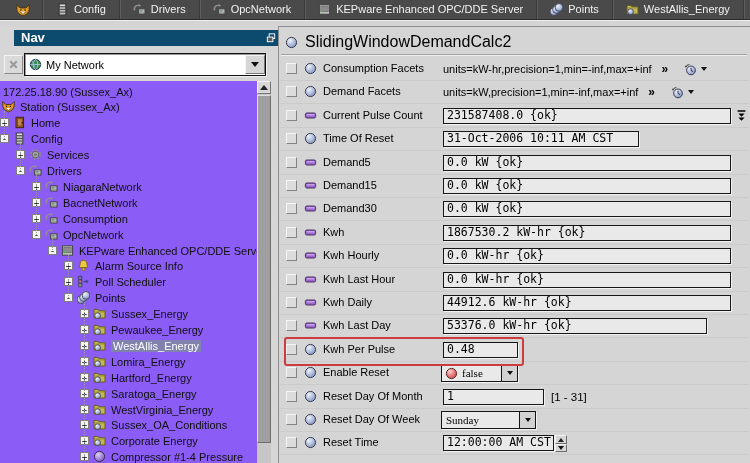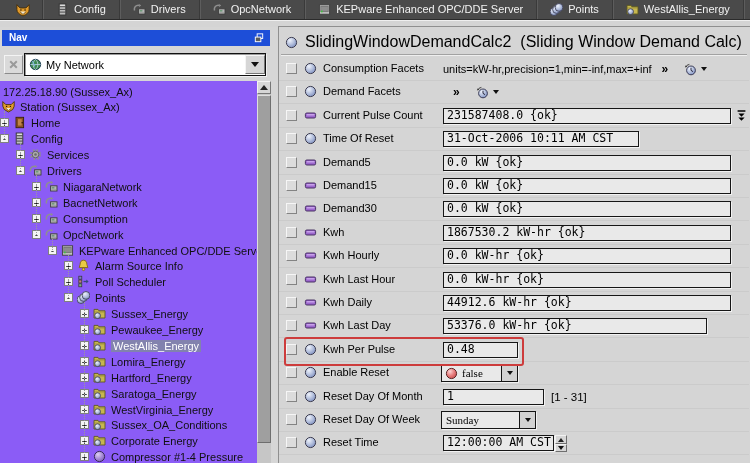--- a/index.html
+++ b/index.html
@@ -20,22 +20,22 @@
   .tab{display:flex;align-items:center;gap:5px;padding:0 13px;height:19px;
        border-left:1px solid #3a3a3a;box-shadow:inset 1px 0 0 #5d5d5d;cursor:default;}
   .tab span{line-height:19px;}
   #strip{position:absolute;left:0;top:20px;width:750px;height:6px;background:#d4d4d4;border-top:1px solid #efefef;}
   
   .ico{display:inline-flex;width:13px;height:13px;flex:0 0 auto;}
   .ico svg{width:100%;height:100%;}
   .ico14{width:14px;height:14px;}
   
   #nav-panel{position:absolute;left:0;top:26px;width:272px;height:437px;}
-  #nav-titlebar{position:absolute;left:2px;top:4px;width:268px;height:16px;background:#1d4ed8;
-    color:#fff;font-weight:bold;font-size:10px;line-height:16px;padding-left:7px;box-sizing:border-box;}
+  #nav-titlebar{position:absolute;left:14px;top:4px;width:268px;height:16px;background:#0c4a6e;
+    color:#fff;font-weight:bold;font-size:13px;line-height:16px;padding-left:7px;box-sizing:border-box;}
   #nav-restore{position:absolute;right:5px;top:2px;width:12px;height:12px;}
   #nav-close{position:absolute;left:4px;top:29px;width:17px;height:17px;background:#dadada;
     border:1px solid;border-color:#f4f4f4 #8b8b8b #8b8b8b #f4f4f4;display:flex;align-items:center;justify-content:center;}
   #nav-combo{position:absolute;left:24px;top:27px;width:240px;height:21px;background:#ffffff;
     border:1px solid #111;box-shadow:inset 1px 1px 0 #9a9a9a,1px 1px 0 #f0f0f0;
     display:flex;align-items:center;font-size:11px;}
   #nav-combo .ico{margin:0 4px 0 4px;}
   #nav-combo-btn{margin-left:auto;width:18px;height:17px;background:#d6d6d6;
     border:1px solid;border-color:#f4f4f4 #777 #777 #f4f4f4;display:flex;align-items:center;justify-content:center;}
   .darr{width:0;height:0;border-left:4px solid transparent;border-right:4px solid transparent;border-top:5px solid #111;}
@@ -585,21 +585,20 @@
             <radialGradient id="gb" cx="35%" cy="30%" r="75%">
               <stop offset="0%" stop-color="#eef2fb"></stop>
               <stop offset="55%" stop-color="#b4c0dd"></stop>
               <stop offset="100%" stop-color="#7f90c0"></stop>
             </radialGradient>
           </defs>
           <circle cx="6.5" cy="6.5" r="5.1" fill="url(#gb)" stroke="#3c3c50" stroke-width="1"></circle>
         </svg>
       </span>
     <span>SlidingWindowDemandCalc2</span>
-    <span class="ptype">(Sliding Window Demand Calc)</span>
   </div>
   <div id="header-sep"></div>
   <div id="prop-rows">
       <div class="prow" style="top: 31px;">
         <span class="chk"></span>
         <span class="ico picon">
           <svg viewBox="0 0 13 13">
             <defs>
               <radialGradient id="gb" cx="35%" cy="30%" r="75%">
                 <stop offset="0%" stop-color="#eef2fb"></stop>
@@ -643,20 +642,21 @@
                 <stop offset="0%" stop-color="#eef2fb"></stop>
                 <stop offset="55%" stop-color="#b4c0dd"></stop>
                 <stop offset="100%" stop-color="#7f90c0"></stop>
               </radialGradient>
             </defs>
             <circle cx="6.5" cy="6.5" r="5.1" fill="url(#gb)" stroke="#3c3c50" stroke-width="1"></circle>
           </svg>
         </span>
         <span class="plabel">Demand Facets</span>
         <span class="facets">
+          <span>units=kW,precision=1,min=-inf,max=+inf</span>
           <span class="more">»</span>
           <span class="fclock">
             <span class="ico">
               <svg viewBox="0 0 13 13">
                 <defs>
                   <radialGradient id="gb" cx="35%" cy="30%" r="75%">
                     <stop offset="0%" stop-color="#eef2fb"></stop>
                     <stop offset="55%" stop-color="#b4c0dd"></stop>
                     <stop offset="100%" stop-color="#7f90c0"></stop>
                   </radialGradient>

